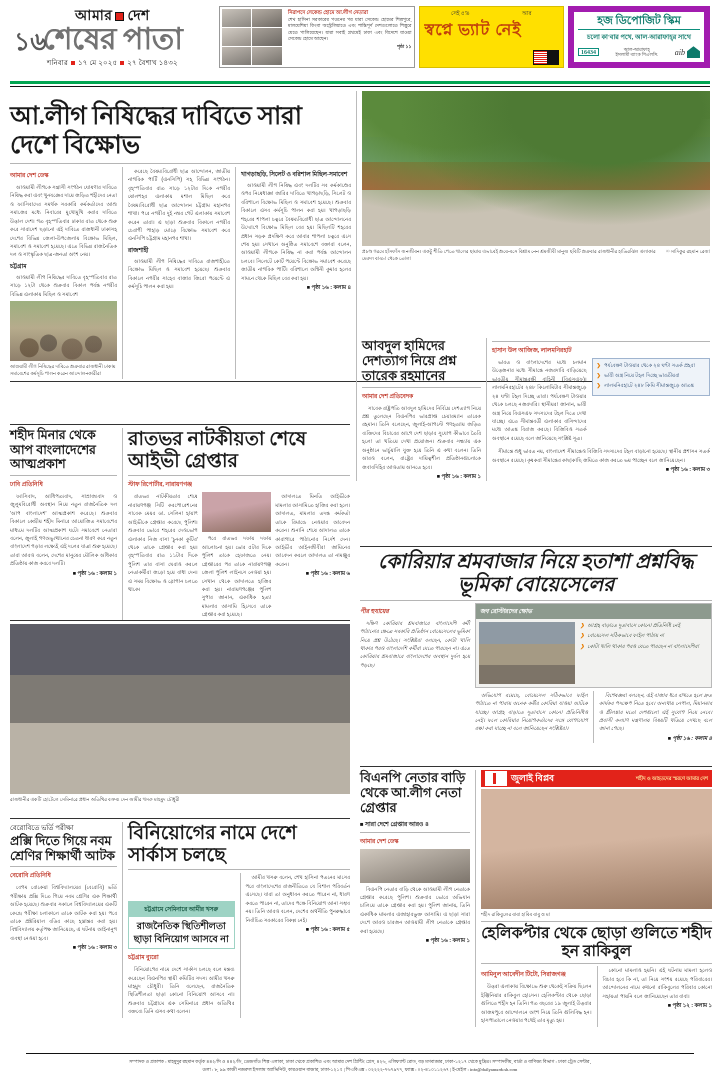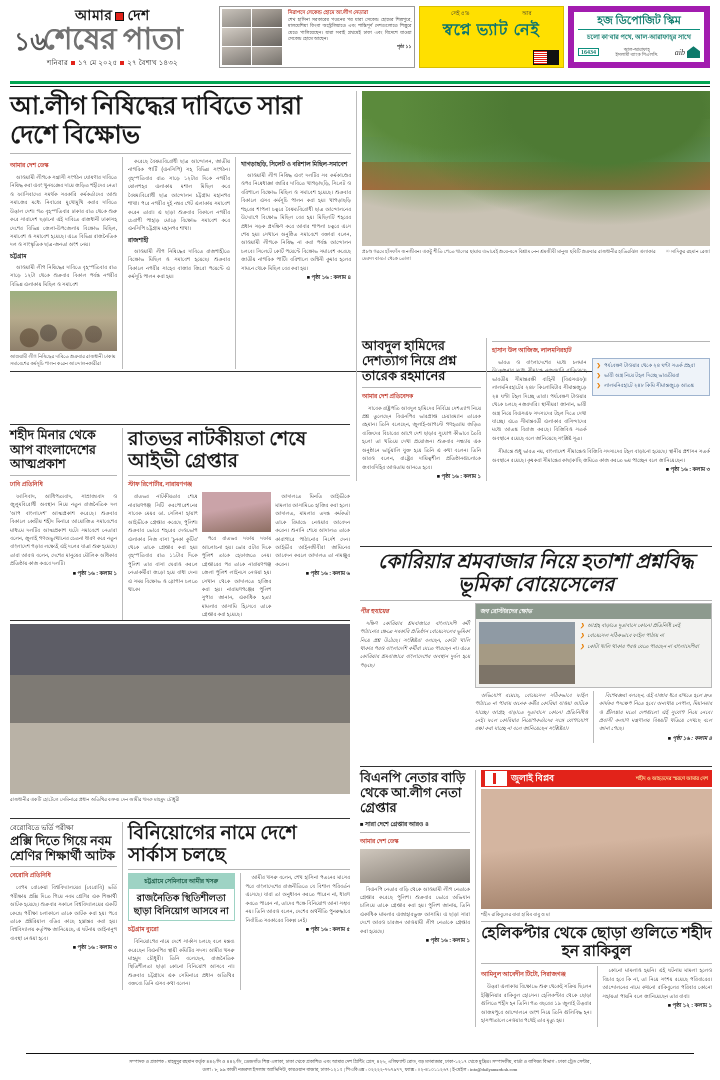--- a/index.html
+++ b/index.html
@@ -30,21 +30,21 @@
   .ad-photos .grid i:nth-child(4){ background:linear-gradient(160deg,#a9a29a,#6b6762); }
   .ad-photos .grid i:nth-child(5){ background:linear-gradient(160deg,#c0b9b1,#7d7974); }
   .ad-photos .grid i:nth-child(6){ background:linear-gradient(160deg,#b8b1a9,#75716b); }
   .ad-photos .txt { flex: 1; padding-left: 3px; }
   .ad-photos .hl { font-size: 5.2px; font-weight: bold; color: #c0392b; line-height: 1.25; }
   .ad-photos .bd { font-size: 4.6px; line-height: 1.45; color: #333; text-align: justify; margin-top: 1px; }
   .ad-photos .pg { font-size: 4.6px; font-weight: bold; text-align: right; }
 
   .ad-yellow { width: 152px; background: #ffe000; border: 1px solid #d8bd00; height: 62px; position: relative; padding: 3px 5px; }
   .ad-yellow .small { font-size: 5.5px; color: #333; display: flex; justify-content: space-around; }
-  .ad-yellow .big { font-size: 16px; font-weight: bold; color: #0f766e; text-align: center; line-height: 1.15; margin-top: 3px; letter-spacing: 1px; }
+  .ad-yellow .big { font-size: 16px; font-weight: bold; color: #c2410c; line-height: 1.15; margin-top: 3px; letter-spacing: 1px; }
   .ad-yellow .qr { position: absolute; right: 4px; bottom: 2px; width: 26px; height: 15px; background: #111; }
   .ad-yellow .qr .q { width: 13px; height: 13px; margin: 1px; background:
       repeating-linear-gradient(0deg,#e2231a 0 1px,#fff 1px 2px),
       repeating-linear-gradient(90deg,#e2231a 0 1px,transparent 1px 2px); }
 
   .ad-green { width: 148px; border: 6px solid #a21caf; height: 62px; background: #fff; padding: 2px 4px; }
   .ad-green .t1 { font-size: 11px; font-weight: bold; color: #0d7a6b; text-align: center; line-height: 1.2; }
   .ad-green .sep { border-top: 1px solid #0d8f7d; margin: 2px 0; }
   .ad-green .t2 { font-size: 6.5px; font-weight: bold; color: #0d7a6b; text-align: center; }
   .ad-green .row { display: flex; align-items: center; justify-content: space-between; margin-top: 3px; }
@@ -175,21 +175,21 @@
         </span>
       </div>
     </div>
   </div>
 
   <div class="green-rule"></div>
   <div class="black-rule"></div>
 
   <div class="cols" style="margin-top:4px;">
 
-    <div style="width:346px; padding-right:5px;">
+    <div style="width:346px; padding-right:5px;margin-top:10px;">
       <h1 class="lead">আ.লীগ নিষিদ্ধের দাবিতে সারা দেশে বিক্ষোভ</h1>
       <div class="hr-thin" style="margin:4px 0 3px;"></div>
       <div class="cols">
         <div style="width:112px; padding-right:5px;">
           <div class="byline">আমার দেশ ডেস্ক</div>
           <div class="body">
             <p>আওয়ামী লীগকে সন্ত্রাসী সংগঠন ঘোষণার দাবিতে নিষিদ্ধ করা এবং খুনযজ্ঞের দায়ে জড়িত শহীদের নেতা ও ফ্যাসিবাদের সমর্থক সরকারি কর্মকর্তাদের আশু সমাজের মধ্যে নিবারের মুখোমুখি করার দাবিতে উত্তাল দেশ। গত বৃহস্পতিবার ঢাকার রাত থেকে শুরু করে সারাদেশ ছড়ানো এই দাবিতে রাজধানী ঢাকাসহ দেশের বিভিন্ন জেলা-উপজেলায় বিক্ষোভ মিছিল, সমাবেশ ও সমাবেশ হয়েছে। এতে বিভিন্ন রাজনৈতিক দল ও সাংস্কৃতিক ছাত্র-জনতা অংশ নেয়।</p>
           </div>
           <div class="subhd">চট্টগ্রাম</div>
           <div class="body">
@@ -388,21 +388,21 @@
         <div class="body">
             <p>বেগম রোকেয়া বিশ্ববিদ্যালয়ের (বেরোবি) ভর্তি পরীক্ষায় প্রক্সি দিতে গিয়ে নবম শ্রেণির এক শিক্ষার্থী আটক হয়েছে। শুক্রবার সকালে বিশ্ববিদ্যালয়ের একটি কেন্দ্রে পরীক্ষা চলাকালে তাকে আটক করা হয়। পরে তাকে প্রক্টরিয়াল বডির কাছে হস্তান্তর করা হয়। বিশ্ববিদ্যালয় কর্তৃপক্ষ জানিয়েছে, এ ঘটনায় আইনানুগ ব্যবস্থা নেওয়া হবে।</p>
           </div>
         <div class="jump">■ পৃষ্ঠা ১৬ : কলাম ৩</div>
       </div>
 
       <div class="vrule" style="width:228px; padding-left:5px;">
         <h2 class="hl" style="font-size:19px;">বিনিয়োগের নামে দেশে সার্কাস চলছে</h2>
         <div class="hr-thin" style="margin:3px 0 3px;"></div>
         <div class="cols">
-          <div style="width:112px; padding-right:5px;">
+          <div style="width:112px; padding-right:5px;margin-top:28px;">
             <div class="tealbox">
               <div class="tealhd">চট্টগ্রামে সেমিনারে আমীর খসরু</div>
               <div class="tb">রাজনৈতিক স্থিতিশীলতা ছাড়া বিনিয়োগ আসবে না</div>
             </div>
             <div class="byline" style="margin-top:3px;">চট্টগ্রাম ব্যুরো</div>
             <div class="body">
                 <p>বিনিয়োগের নামে দেশে সার্কাস চলছে বলে মন্তব্য করেছেন বিএনপির স্থায়ী কমিটির সদস্য আমীর খসরু মাহমুদ চৌধুরী। তিনি বলেছেন, রাজনৈতিক স্থিতিশীলতা ছাড়া কোনো বিনিয়োগ আসবে না। শুক্রবার চট্টগ্রামে এক সেমিনারে প্রধান অতিথির বক্তব্যে তিনি এসব কথা বলেন।</p>
               </div>
           </div>
           <div class="vrule" style="width:111px; padding-left:5px;">

